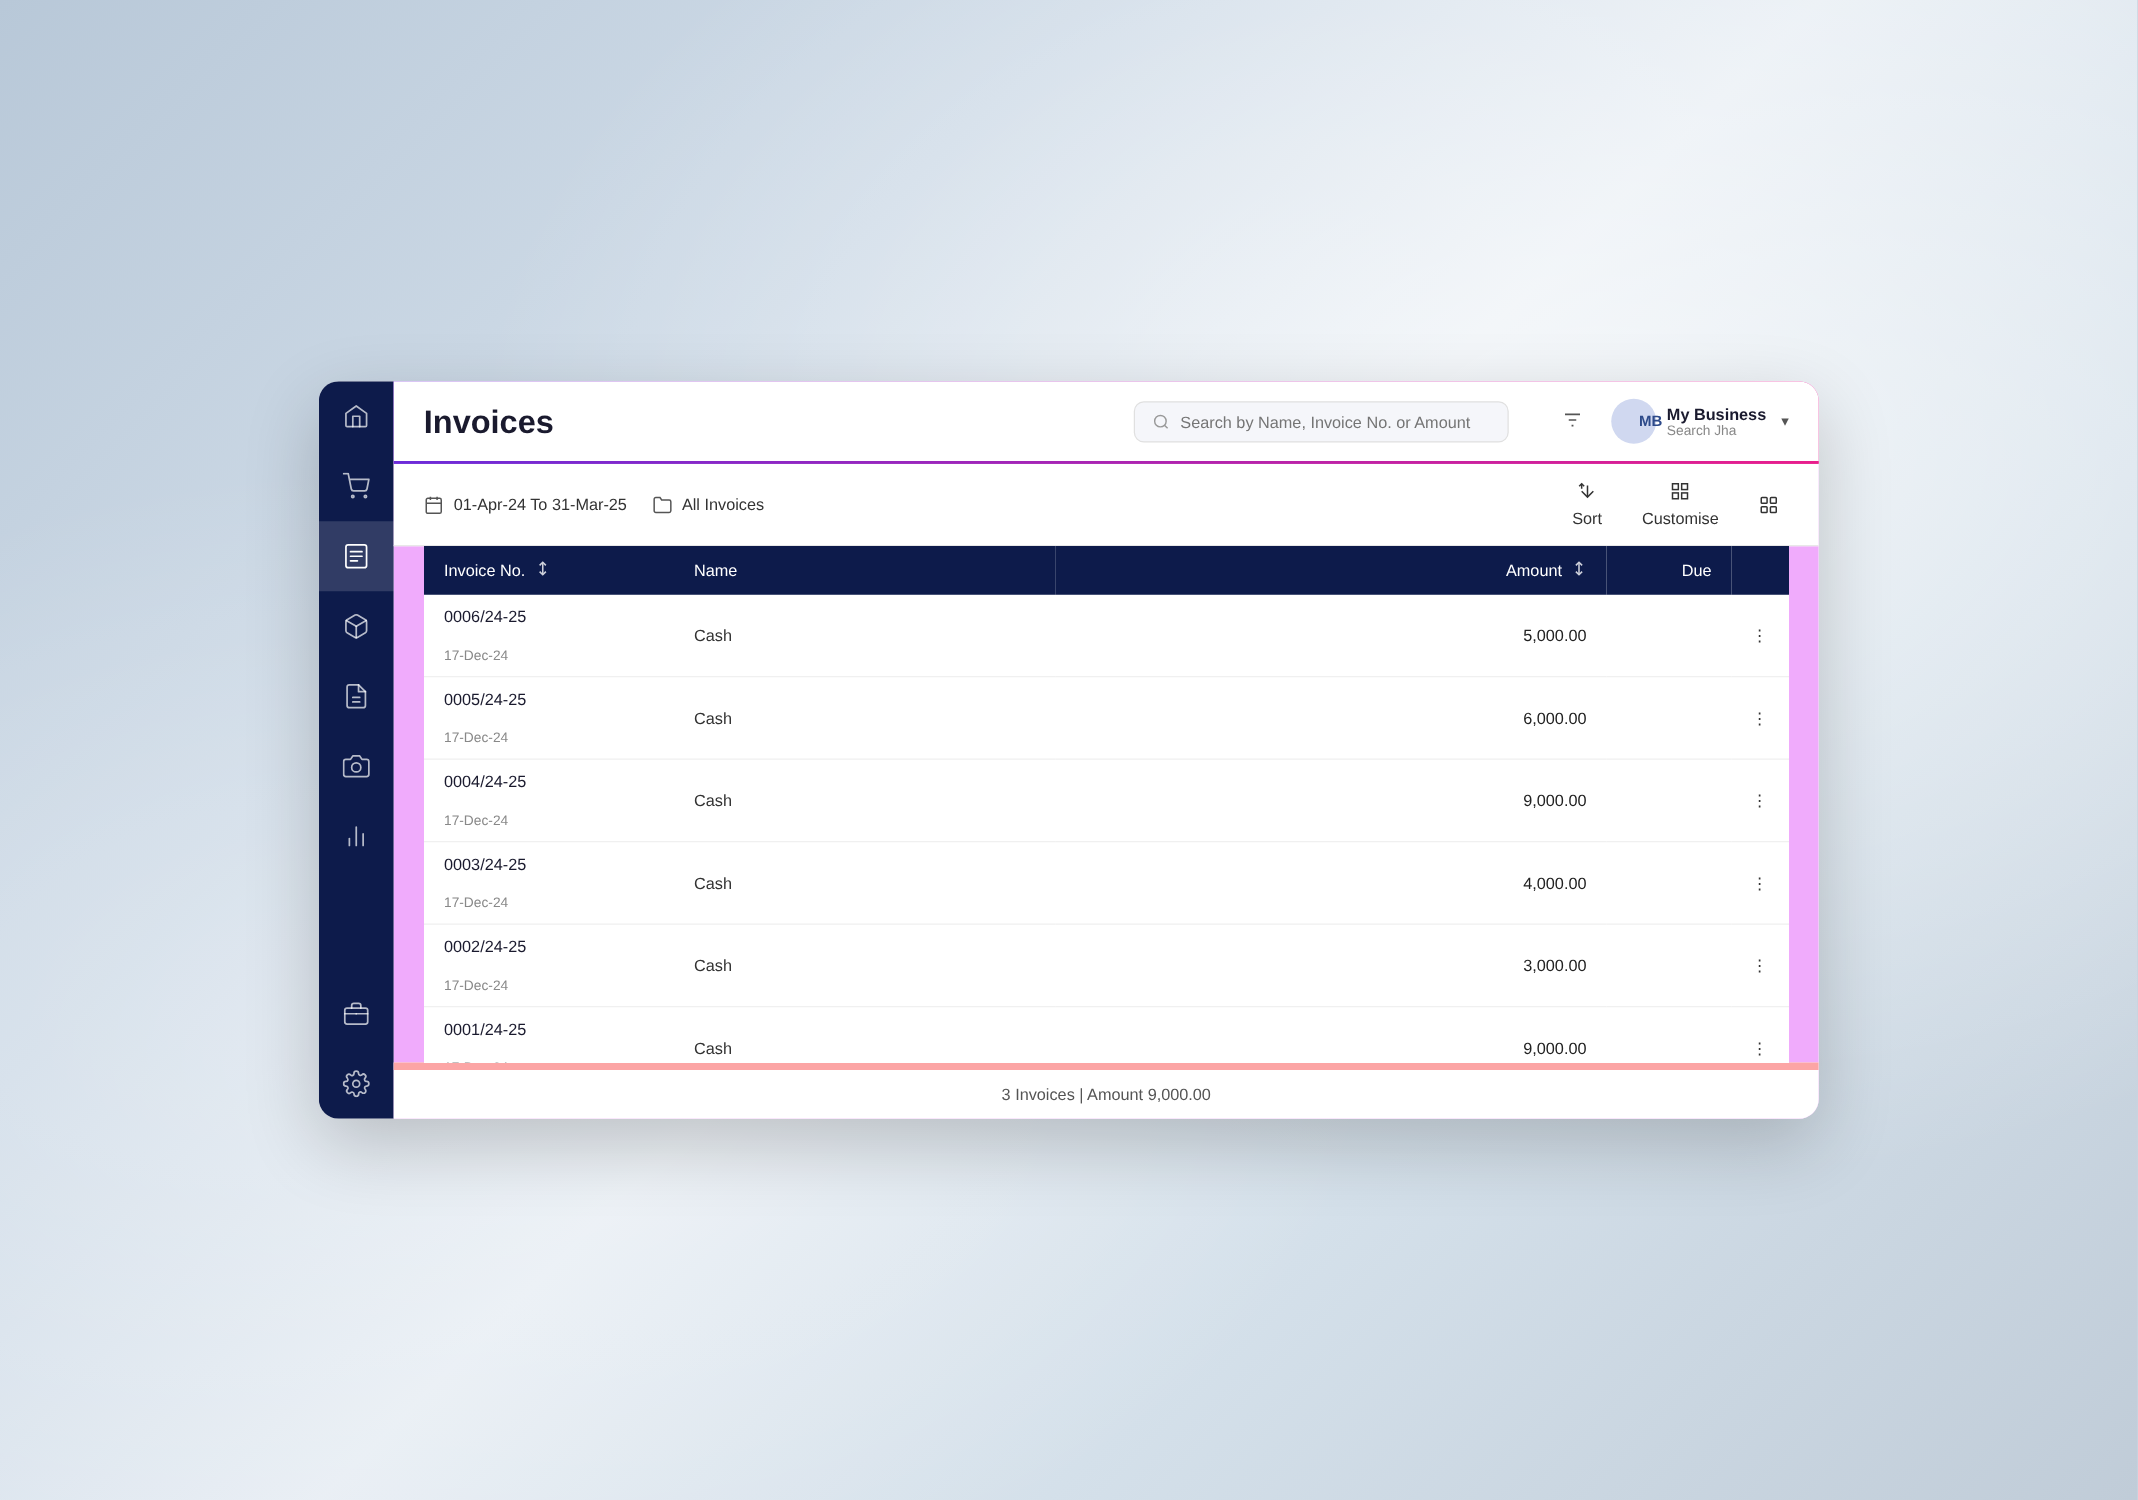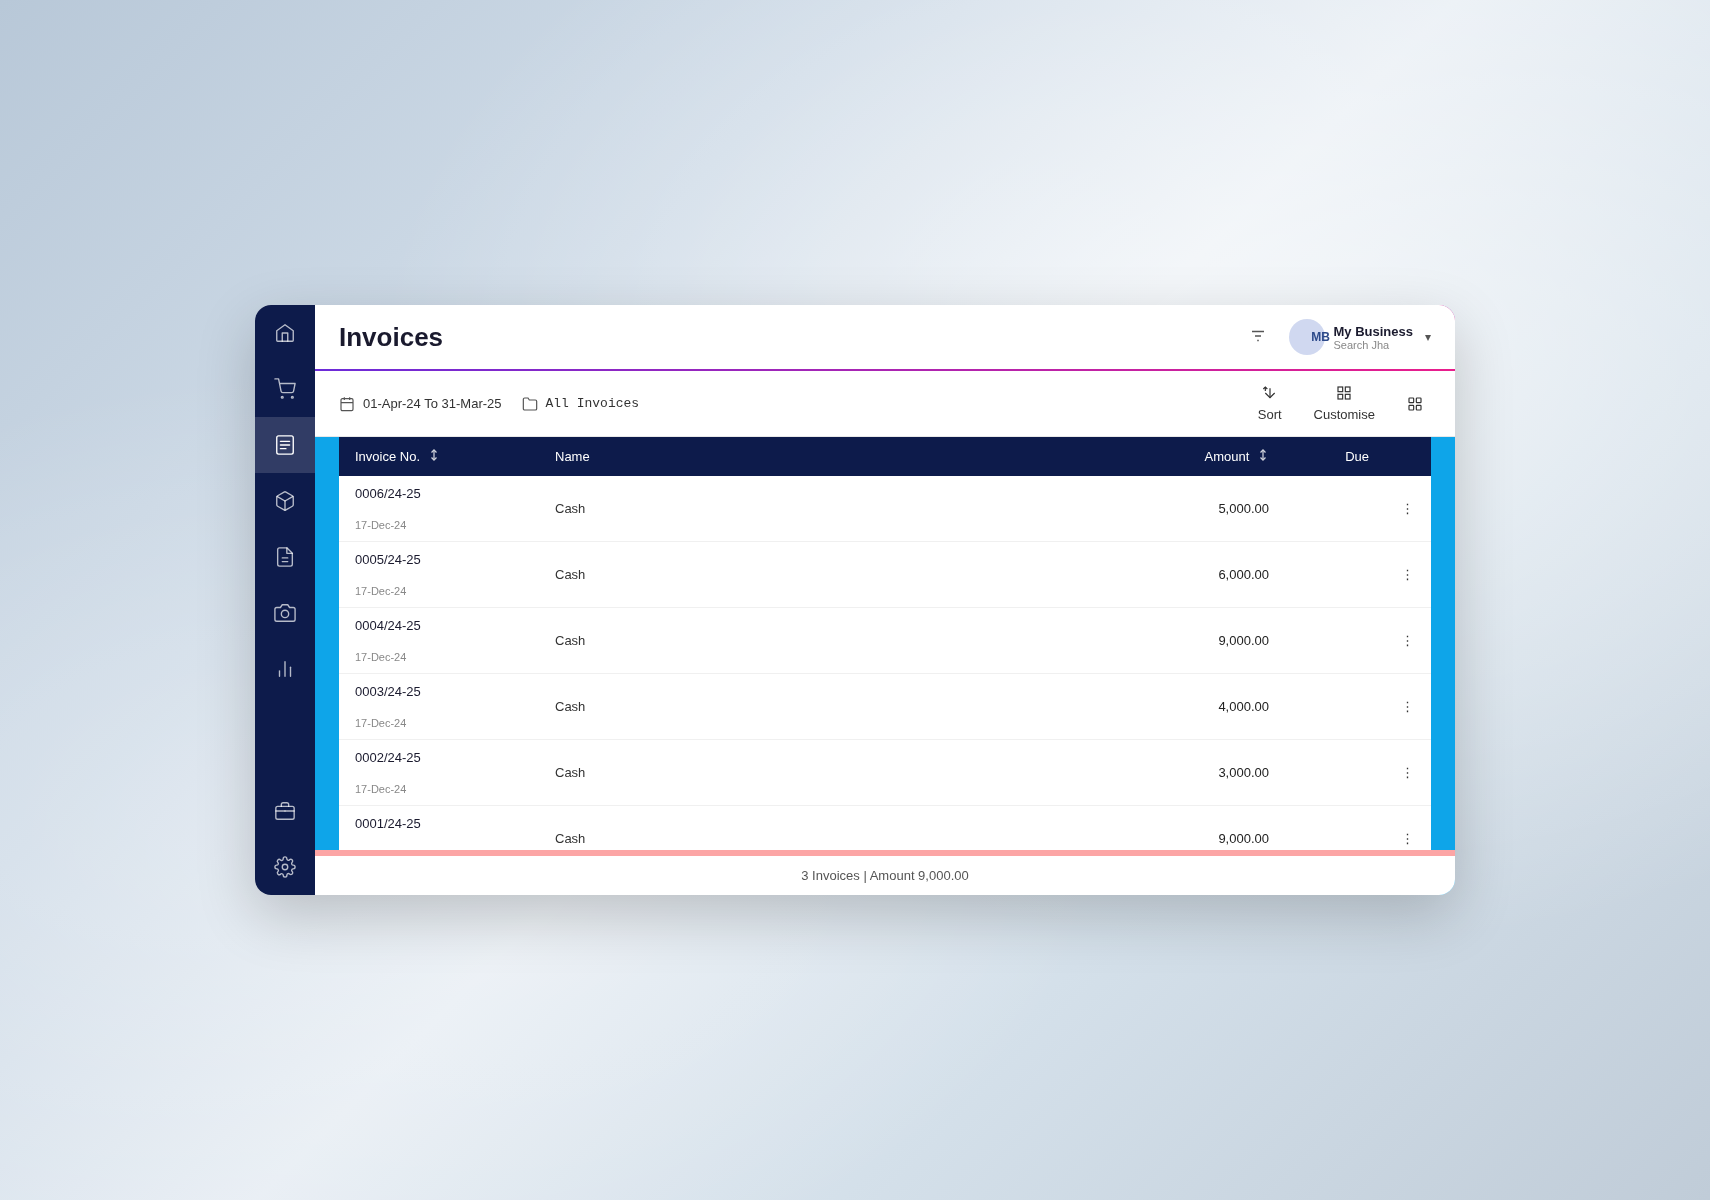--- a/index.html
+++ b/index.html
@@ -72,21 +72,21 @@
       stroke-linejoin: round;
     }
     .sidebar-bottom {
       margin-top: auto;
     }
     
     .main-content {
       flex: 1;
       display: flex;
       flex-direction: column;
-      background: #0ea5e9;
+      background: #f0abfc;
     }
     
     .header {
       background: white;
       padding: 14px 24px;
       display: flex;
       align-items: center;
       border-bottom: 2px solid transparent;
       background-image: linear-gradient(white, white), linear-gradient(to right, #6c2bd9, #e91e8c);
       background-origin: border-box;
@@ -168,21 +168,20 @@
       cursor: pointer;
       margin-right: 20px;
     }
     .invoice-filter {
       display: flex;
       align-items: center;
       gap: 8px;
       font-size: 13px;
       color: #333;
       cursor: pointer;
-      font-family: Liberation Mono, monospace;
     }
     .toolbar-right {
       margin-left: auto;
       display: flex;
       align-items: center;
       gap: 16px;
     }
     .toolbar-btn {
       display: flex;
       align-items: center;
@@ -332,20 +331,27 @@
             <path d="M19.4 15a1.65 1.65 0 00.33 1.82l.06.06a2 2 0 010 2.83 2 2 0 01-2.83 0l-.06-.06a1.65 1.65 0 00-1.82-.33 1.65 1.65 0 00-1 1.51V21a2 2 0 01-4 0v-.09A1.65 1.65 0 009 19.4a1.65 1.65 0 00-1.82.33l-.06.06a2 2 0 01-2.83-2.83l.06-.06A1.65 1.65 0 004.68 15a1.65 1.65 0 00-1.51-1H3a2 2 0 010-4h.09A1.65 1.65 0 004.6 9a1.65 1.65 0 00-.33-1.82l-.06-.06a2 2 0 012.83-2.83l.06.06A1.65 1.65 0 009 4.68a1.65 1.65 0 001-1.51V3a2 2 0 014 0v.09a1.65 1.65 0 001 1.51 1.65 1.65 0 001.82-.33l.06-.06a2 2 0 012.83 2.83l-.06.06A1.65 1.65 0 0019.4 9a1.65 1.65 0 001.51 1H21a2 2 0 010 4h-.09a1.65 1.65 0 00-1.51 1z"></path>
           </svg>
       </div>
     </div>
   </nav>
 
   <div class="main-content">
 
     <div class="header">
       <h1 class="page-title">Invoices</h1>
+      <div class="search-container">
+        <svg width="15" height="15" viewBox="0 0 24 24" fill="none" stroke="#999" stroke-width="2">
+          <circle cx="11" cy="11" r="8"></circle>
+            <line x1="21" y1="21" x2="16.65" y2="16.65"></line>
+        </svg>
+        <input type="text" placeholder="Search by Name, Invoice No. or Amount" style="">
+      </div>
       <button class="filter-btn">
         <svg width="18" height="18" viewBox="0 0 24 24" fill="none" stroke="#555" stroke-width="1.8">
           <line x1="4" y1="6" x2="20" y2="6"></line>
             <line x1="8" y1="12" x2="16" y2="12"></line>
             <line x1="11" y1="18" x2="13" y2="18"></line>
         </svg>
       </button>
       <div class="business-info">
         <div class="avatar">MB</div>
         <div class="business-text">

